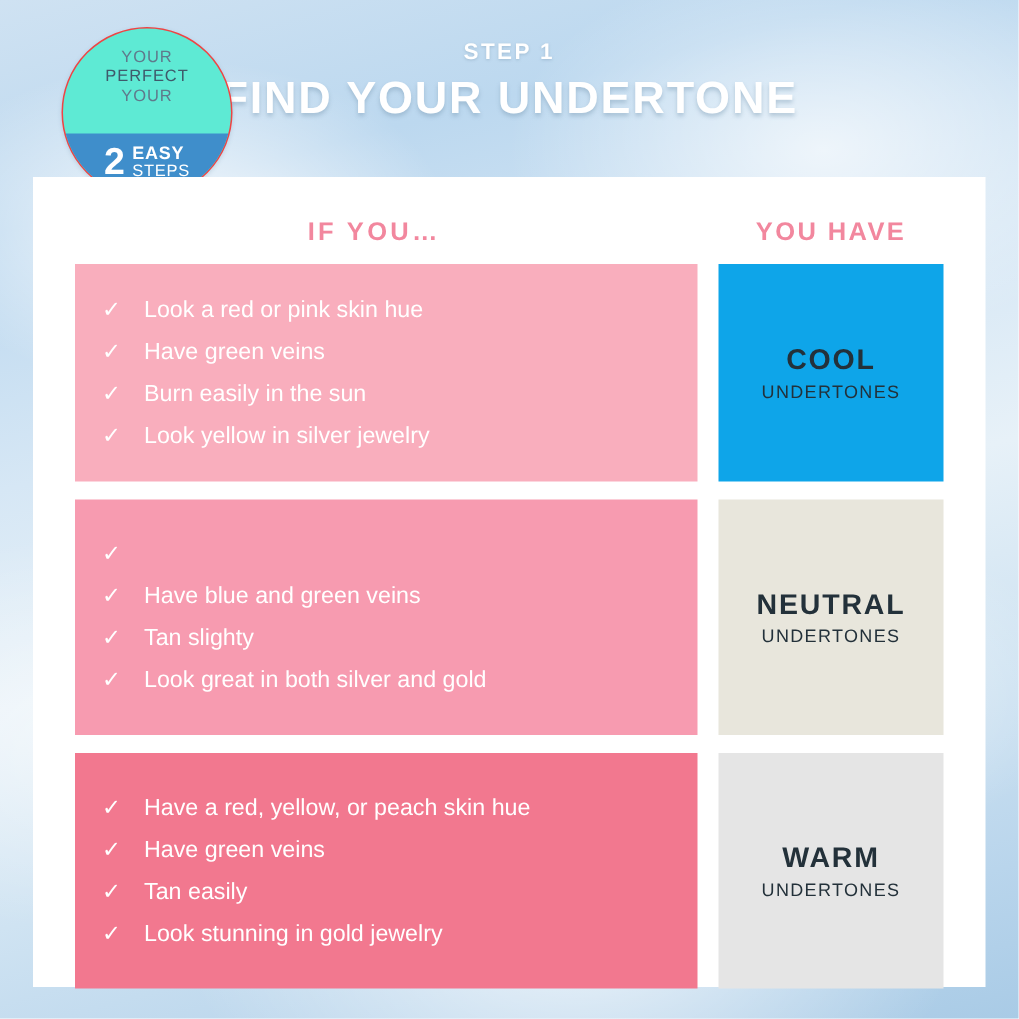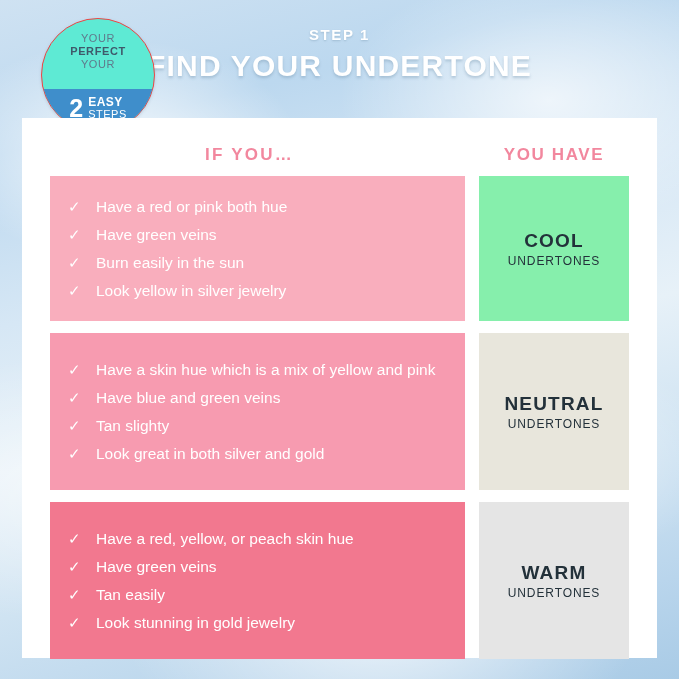--- a/index.html
+++ b/index.html
@@ -63,21 +63,21 @@
   }
   .badge-top {
     padding-top: 13px;
     text-align: center;
     color: #5f7a8c;
     font-size: 11px;
     line-height: 13px;
     letter-spacing: .6px;
   }
   .badge-top .b1 { font-weight: normal; }
-  .badge-top .b2 { font-weight: bold; color: #3f5a6b; }
+  .badge-top .b2 { font-weight: normal; color: #3f5a6b; }
   .badge-top .b3 { font-weight: normal; }
   .badge-bottom {
     position: absolute;
     left: 0; right: 0; bottom: 0;
     height: 42px;
     background: #3f8ecb;
     color: #fff;
     display: flex;
     align-items: center;
     justify-content: center;
@@ -162,21 +162,21 @@
     letter-spacing: 1.2px;
   }
   .sw-sub {
     font-size: 12px;
     letter-spacing: .9px;
     margin-top: 2px;
   }
 
   
   .row-cool .list { background: #f9aebd; height: 145px; }
-  .row-cool .swatch { background: #86efac; height: 145px; }
+  .row-cool .swatch { background: #0ea5e9; height: 145px; }
   .row-neutral .list { background: #f79bb0; height: 157px; }
   .row-neutral .swatch { background: #e8e6dc; height: 157px; }
   .row-warm .list { background: #f2788f; height: 157px; }
   .row-warm .swatch { background: #e5e5e5; height: 157px; }
 </style>
 </head>
 <body>
 
 <div class="cloud c1"></div>
 <div class="cloud c2"></div>
@@ -208,21 +208,21 @@
 
   <div class="col-heads">
     <div class="head-left">IF YOU…</div>
     <div class="head-right">YOU HAVE</div>
   </div>
 
   <div class="row row-cool">
     <div class="list">
       <div class="item">
         <span class="check">✓</span>
-        <span>Have a red or pink both hue</span>
+        <span>Look a red or pink skin hue</span>
       </div>
       <div class="item">
         <span class="check">✓</span>
         <span>Have green veins</span>
       </div>
       <div class="item">
         <span class="check">✓</span>
         <span>Burn easily in the sun</span>
       </div>
       <div class="item">
@@ -233,21 +233,20 @@
     <div class="swatch">
       <div class="sw-name">COOL</div>
       <div class="sw-sub">UNDERTONES</div>
     </div>
   </div>
 
   <div class="row row-neutral">
     <div class="list">
       <div class="item">
         <span class="check">✓</span>
-        <span>Have a skin hue which is a mix of yellow and pink</span>
       </div>
       <div class="item">
         <span class="check">✓</span>
         <span>Have blue and green veins</span>
       </div>
       <div class="item">
         <span class="check">✓</span>
         <span>Tan slighty</span>
       </div>
       <div class="item">

